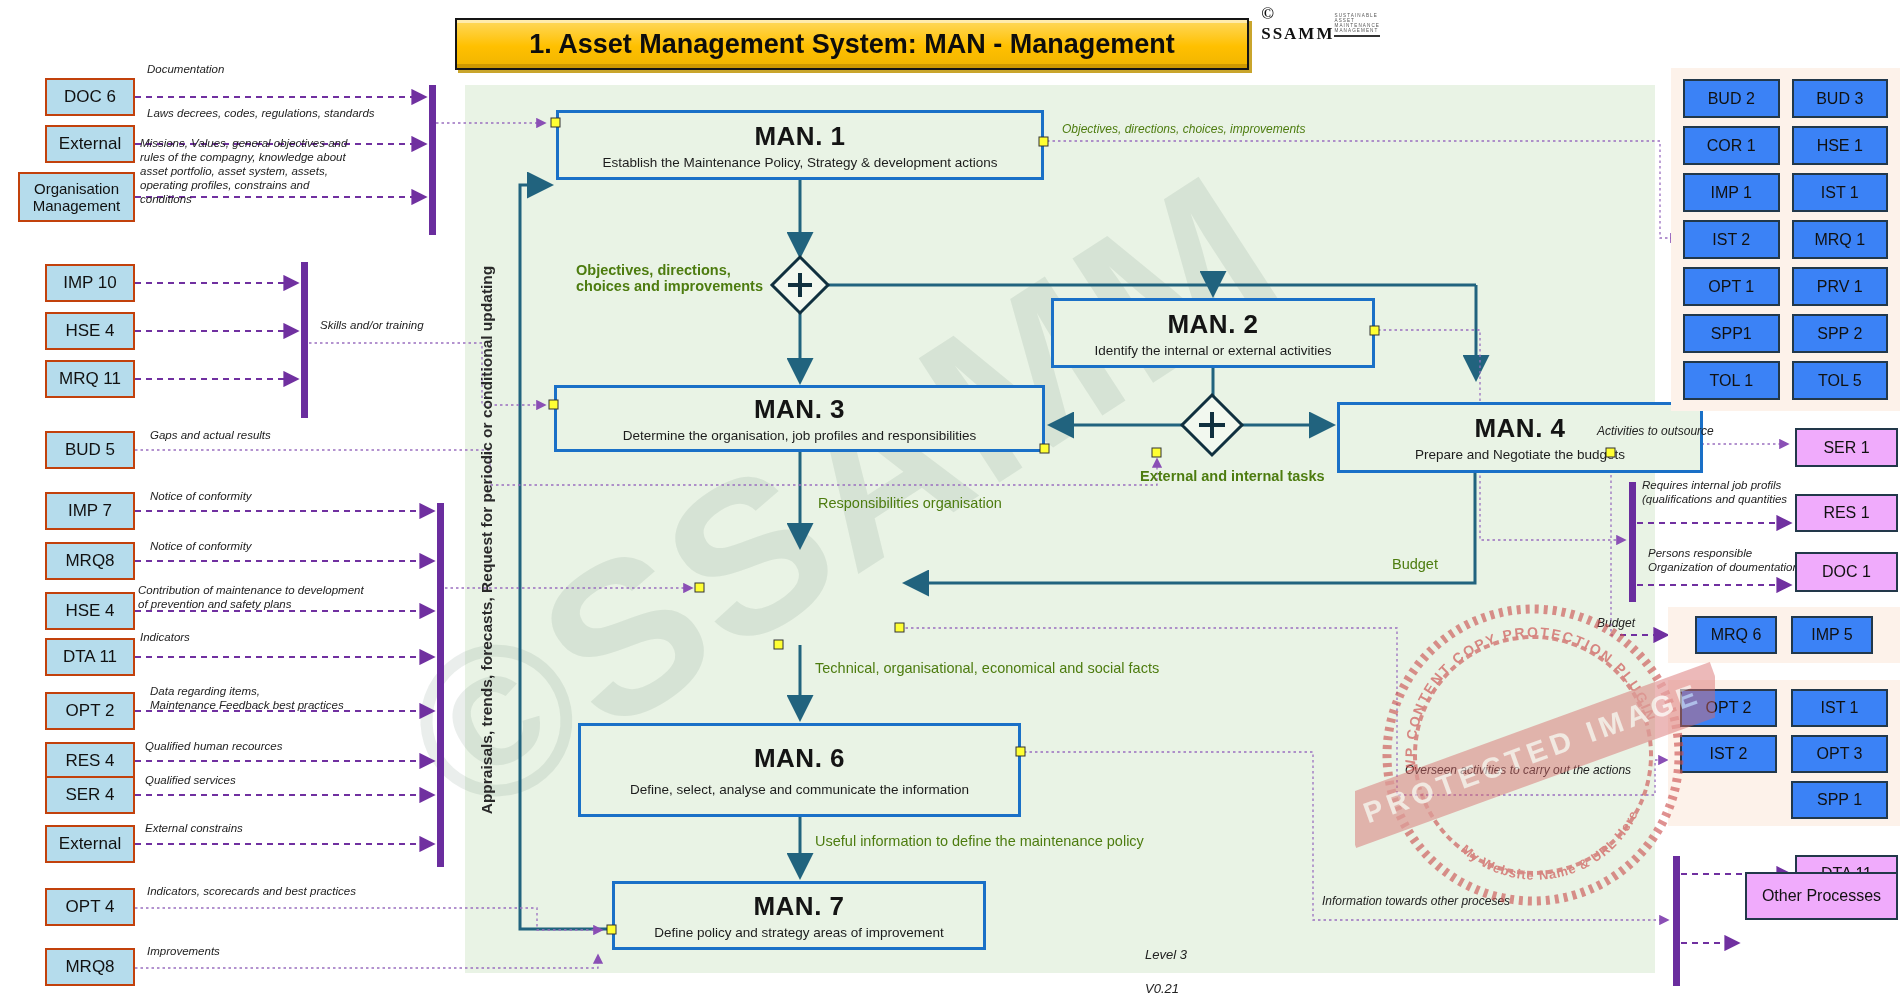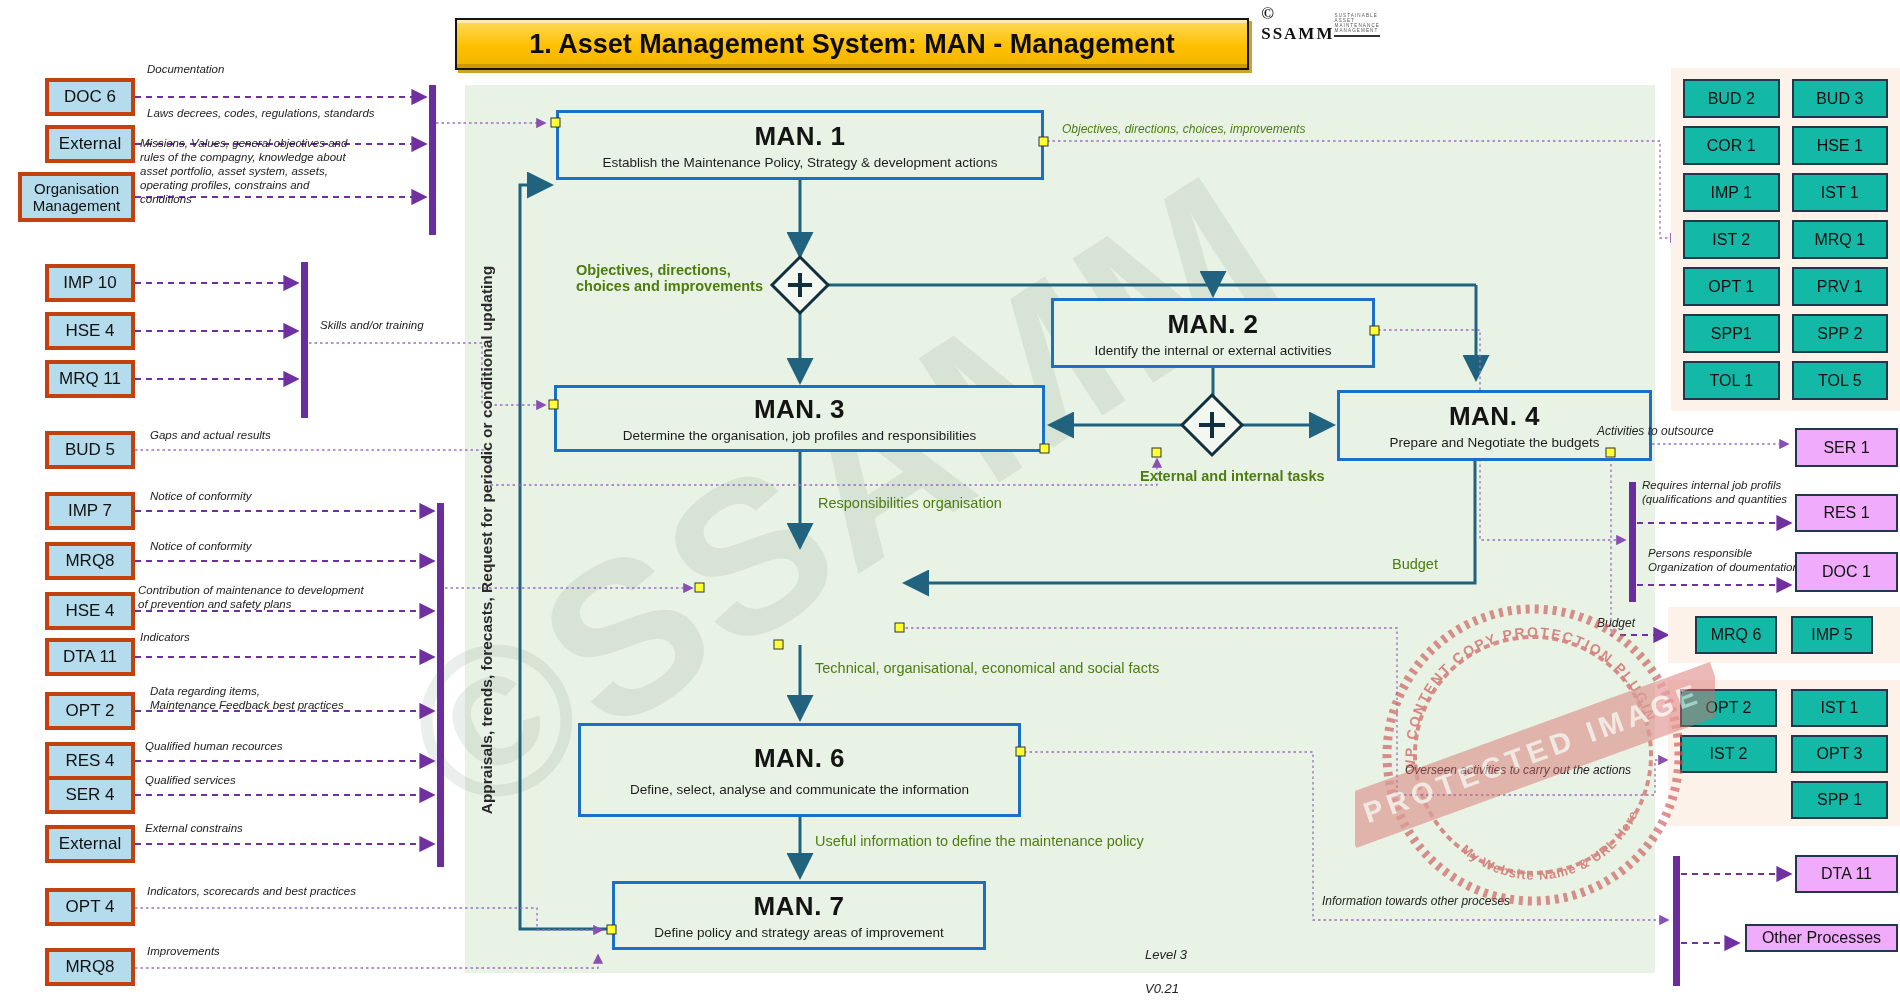--- a/index.html
+++ b/index.html
@@ -3,30 +3,30 @@
 <meta charset="utf-8">
 <style>
   html,body{margin:0;padding:0;background:#fff;font-family:"Liberation Sans",sans-serif;}
   #stage{position:relative;width:1900px;height:1002px;background:#fff;overflow:hidden;}
   .abs{position:absolute;}
   #green-area{background:#e9f3e5;left:465px;top:85px;width:1190px;height:888px;z-index:0;}
   #watermark{left:430px;top:640px;font-size:215px;font-weight:800;color:rgba(85,115,95,0.12);
              transform:rotate(-33deg);transform-origin:left center;white-space:nowrap;z-index:1;letter-spacing:4px;}
   svg.layer{position:absolute;left:0;top:0;z-index:2;pointer-events:none;}
   svg.layer.top{z-index:4;}
-  .inbox{position:absolute;left:45px;width:90px;height:38px;background:#b5dcec;border:4px solid #c2410c;
+  .inbox{position:absolute;left:45px;width:90px;height:38px;background:#b5dcec;border:2px solid #c2410c;
          display:flex;align-items:center;justify-content:center;font-size:17px;color:#111;z-index:3;box-sizing:border-box;}
   .note{position:absolute;font-style:italic;font-size:11.5px;color:#222;line-height:1.22;white-space:pre-line;z-index:3;}
   .flow{position:absolute;font-size:14.5px;color:#4d7c0f;z-index:3;white-space:pre-line;}
   .proc{position:absolute;border:3px solid #1a70c7;background:#e9f3e5;display:flex;flex-direction:column;
         align-items:center;justify-content:center;gap:3px;z-index:3;box-sizing:border-box;text-align:center;}
   .proc .pid{font-size:26px;font-weight:800;color:#141414;letter-spacing:0.5px;}
   .proc .pdesc{font-size:13.5px;color:#1c1c1c;padding:0 6px;}
   .panel{position:absolute;background:#fdf2ea;z-index:3;display:grid;box-sizing:border-box;}
-  .cell{background:#14b8a6;border:2px solid #22384a;display:flex;align-items:center;justify-content:center;
+  .cell{background:#3b82f6;border:2px solid #22384a;display:flex;align-items:center;justify-content:center;
         font-size:16px;color:#111;box-sizing:border-box;}
   .cell.empty{background:transparent;border:none;}
   .solo{position:absolute;background:#f0abfc;border:2px solid #22384a;display:flex;align-items:center;justify-content:center;
         font-size:16px;color:#111;z-index:3;box-sizing:border-box;}
   #banner{left:455px;top:18px;width:790px;height:48px;background:linear-gradient(#ffd95e,#ffc000 55%,#f0b400);
           border:2px solid #151515;display:flex;align-items:center;justify-content:center;z-index:3;
           box-shadow:inset 0 3px 0 rgba(255,255,255,.5), inset 0 -4px 0 rgba(140,100,0,.35), 3px 3px 0 #c9a52c;}
   #banner div{font-size:27px;font-weight:800;color:#0d0d0d;}
   #vertical-note{left:487px;top:540px;transform:translate(-50%,-50%) rotate(-90deg);font-size:15.5px;font-weight:700;
                  color:#2a2a2a;white-space:nowrap;z-index:3;}
@@ -223,21 +223,21 @@
     <div class="pdesc">Establish the Maintenance Policy, Strategy &amp; development actions</div>
   </div>
   <div class="proc" style="left:1051px;top:298px;width:324px;height:70px">
     <div class="pid">MAN. 2</div>
     <div class="pdesc">Identify the internal or external activities</div>
   </div>
   <div class="proc" style="left:554px;top:385px;width:491px;height:67px">
     <div class="pid">MAN. 3</div>
     <div class="pdesc">Determine the organisation, job profiles and responsibilities</div>
   </div>
-  <div class="proc" style="left:1337px;top:390px;width:315px;height:71px">
+  <div class="proc" style="left:1337px;top:402px;width:366px;height:71px">
     <div class="pid">MAN. 4</div>
     <div class="pdesc">Prepare and Negotiate the budgets</div>
   </div>
   <div class="proc" style="left:578px;top:723px;width:443px;height:94px;gap:8px">
     <div class="pid">MAN. 6</div>
     <div class="pdesc">Define, select, analyse and communicate the information</div>
   </div>
   <div class="proc" style="left:612px;top:881px;width:374px;height:69px">
     <div class="pid">MAN. 7</div>
     <div class="pdesc">Define policy and strategy areas of improvement</div>
@@ -289,21 +289,21 @@
   <div class="panel" style="left:1668px;top:680px;width:232px;height:146px;padding:9px 12px;grid-template-columns:1fr 1fr;grid-auto-rows:38px;gap:8px 14px">
     <div class="cell">OPT 2</div>
     <div class="cell">IST 1</div>
     <div class="cell">IST 2</div>
     <div class="cell">OPT 3</div>
     <div class="cell empty"></div>
     <div class="cell">SPP 1</div>
   </div>
 
   <div class="solo" style="left:1795px;top:855px;width:103px;height:38px">DTA 11</div>
-  <div class="solo" style="left:1745px;top:924px;width:153px;height:28px">Other Processes</div>
+  <div class="solo" style="left:1745px;top:872px;width:153px;height:48px">Other Processes</div>
 
   <div id="footer-note" class="abs">
     <span>Level 3</span><br>
     <span>V0.21</span>
   </div>
 
   <svg class="layer top" width="1900" height="1002">
     <g fill="#ffff33" stroke="#333" stroke-width="1">
       <rect x="551" y="118" width="9" height="9"></rect>
       <rect x="1039" y="137" width="9" height="9"></rect>

